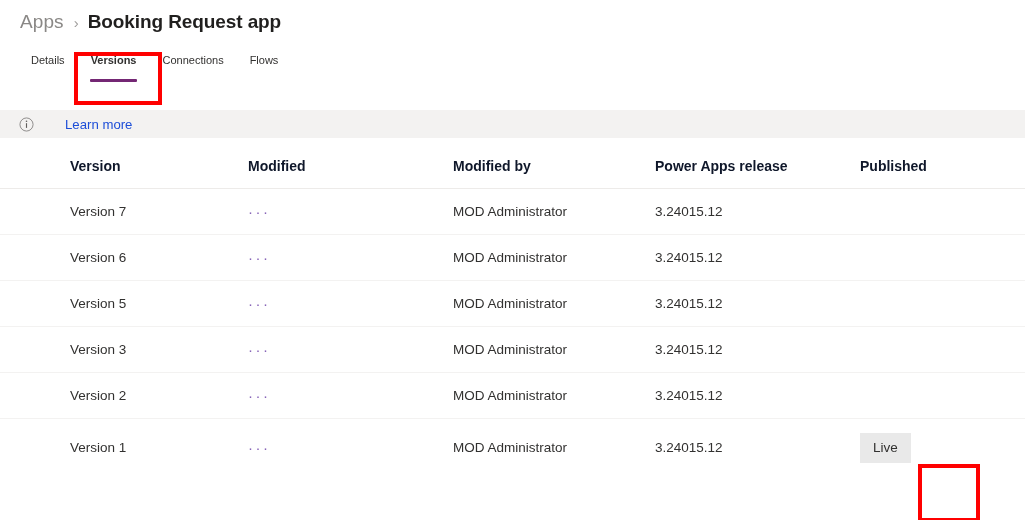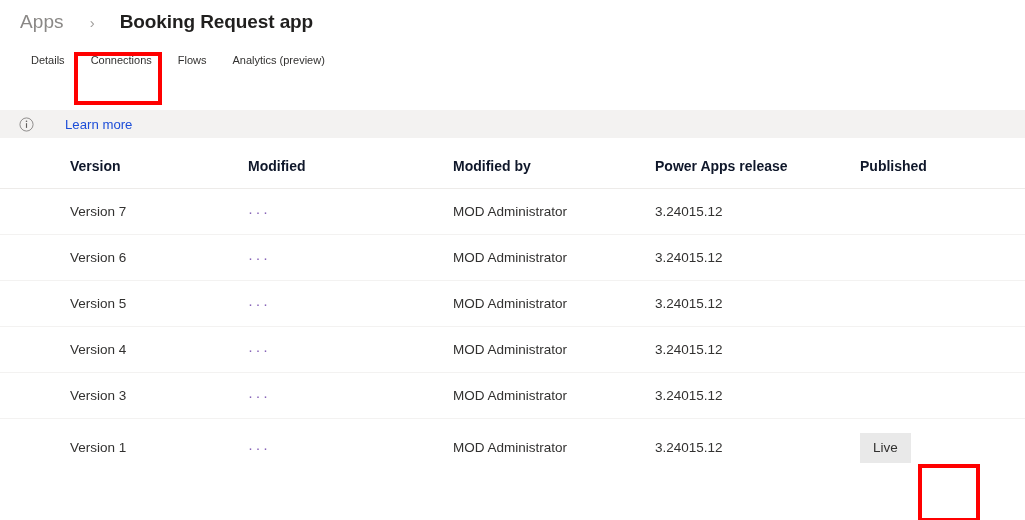--- a/index.html
+++ b/index.html
@@ -16,21 +16,20 @@
     position: relative;
   }
 
   
   .breadcrumb {
     display: flex;
     align-items: center;
     padding: 10px 0 0 20px;
     height: 34px;
     box-sizing: border-box;
-    gap: 16px;
   }
   .bc-parent {
     font-size: 19px;
     color: #8a8886;
     letter-spacing: 0.1px;
   }
   .bc-chevron {
     font-size: 15px;
     color: #a19f9d;
     margin: 0 9px 0 10px;
@@ -182,28 +181,29 @@
 <div class="breadcrumb">
   <span class="bc-parent">Apps</span>
   <span class="bc-chevron">›</span>
   <span class="bc-current">Booking Request app</span>
 </div>
 
 <div class="tabs">
   <div class="tab">
     <span>Details</span>
   </div>
+  <div class="tab selected">
+    <span>Versions</span>
+    <span class="tab-underline"></span>
+  </div>
   <div class="tab">
     <span>Connections</span>
   </div>
   <div class="tab">
     <span>Flows</span>
-  </div>
-  <div class="tab">
-    <span>Analytics (preview)</span>
   </div>
 </div>
 
 <div class="info-banner">
   <svg class="info-icon" viewBox="0 0 16 16">
     <circle cx="8" cy="8" r="7" fill="none" stroke="#8a8886" stroke-width="1"></circle>
     <circle cx="8" cy="4.6" r="0.85" fill="#605e5c"></circle>
     <rect x="7.4" y="6.6" width="1.2" height="5" fill="#605e5c"></rect>
   </svg>
   <span class="banner-link">Learn more</span>
@@ -235,28 +235,28 @@
       <td class="col-published published-cell"></td>
     </tr>
     <tr>
       <td class="col-version">Version 5</td>
       <td class="col-modified"><span class="cell-ellipsis">···</span></td>
       <td class="col-modifiedby">MOD Administrator</td>
       <td class="col-release">3.24015.12</td>
       <td class="col-published published-cell"></td>
     </tr>
     <tr>
-      <td class="col-version">Version 4</td>
-      <td class="col-modified"><span class="cell-ellipsis">···</span></td>
-      <td class="col-modifiedby">MOD Administrator</td>
-      <td class="col-release">3.24015.12</td>
-      <td class="col-published published-cell"></td>
-    </tr>
-    <tr>
       <td class="col-version">Version 3</td>
+      <td class="col-modified"><span class="cell-ellipsis">···</span></td>
+      <td class="col-modifiedby">MOD Administrator</td>
+      <td class="col-release">3.24015.12</td>
+      <td class="col-published published-cell"></td>
+    </tr>
+    <tr>
+      <td class="col-version">Version 2</td>
       <td class="col-modified"><span class="cell-ellipsis">···</span></td>
       <td class="col-modifiedby">MOD Administrator</td>
       <td class="col-release">3.24015.12</td>
       <td class="col-published published-cell"></td>
     </tr>
     <tr class="last-row">
       <td class="col-version">Version 1</td>
       <td class="col-modified"><span class="cell-ellipsis">···</span></td>
       <td class="col-modifiedby">MOD Administrator</td>
       <td class="col-release">3.24015.12</td>

